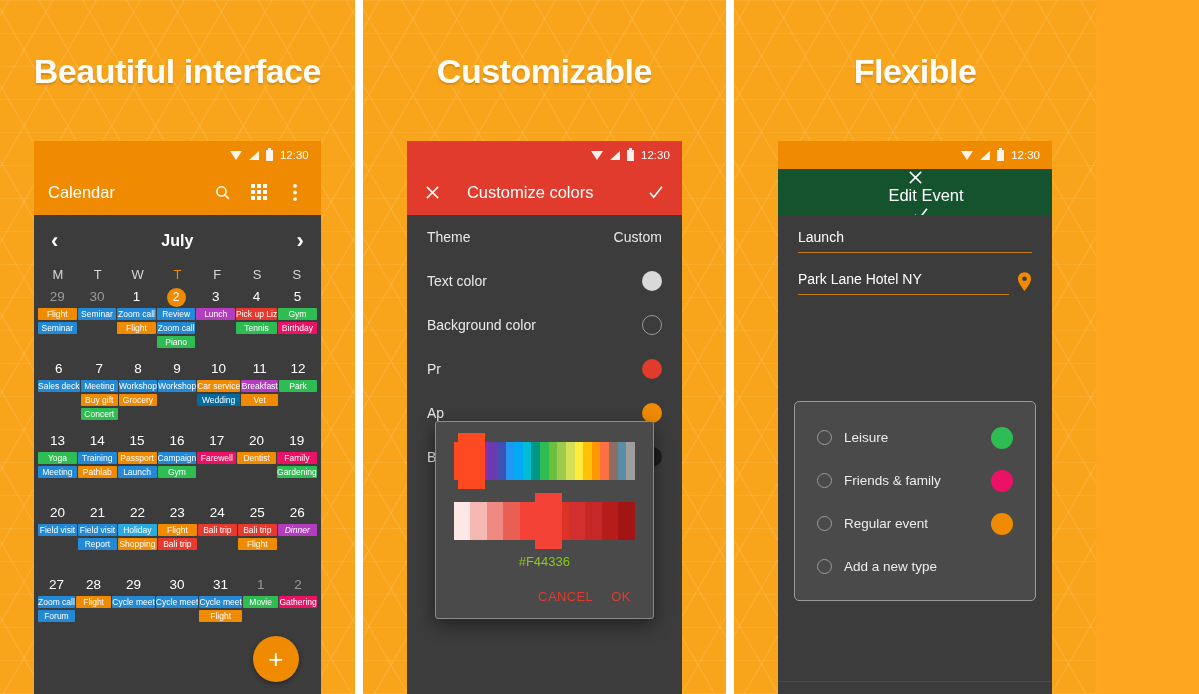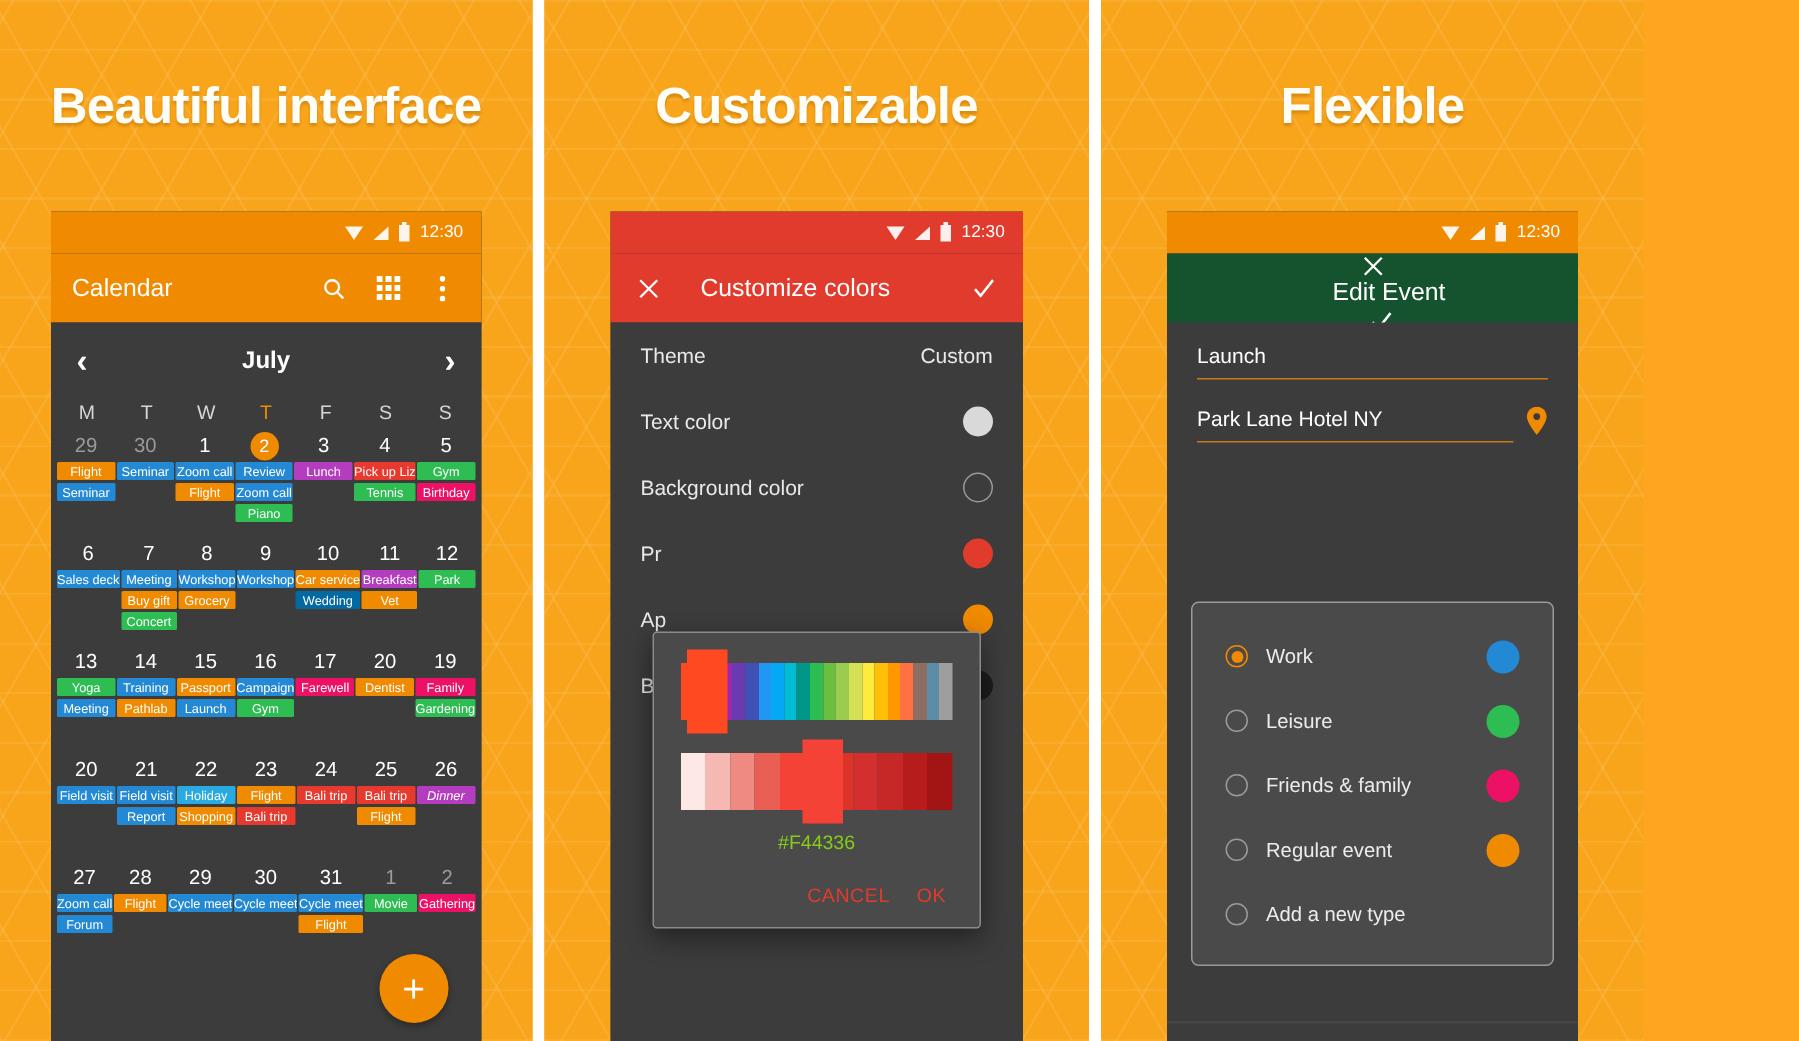--- a/index.html
+++ b/index.html
@@ -584,25 +584,20 @@
             <svg width="15" height="19" viewBox="0 0 16 20">
                 <path d="M8 0C4 0 1 3 1 7c0 5 7 13 7 13s7-8 7-13c0-4-3-7-7-7z" fill="#F08A00"></path>
                 <circle cx="8" cy="7" r="2.4" fill="#3C3C3C"></circle>
               </svg>
           </span>
         </div>
 
         <div class="typecard">
           <div id="type-rows">
               <div class="trow">
-                <span class="radio on"></span>
-                <span class="tlabel">Work</span>
-                <span class="tdot" style="background: rgb(35, 137, 212);"></span>
-              </div>
-              <div class="trow">
                 <span class="radio"></span>
                 <span class="tlabel">Leisure</span>
                 <span class="tdot" style="background: rgb(46, 189, 82);"></span>
               </div>
               <div class="trow">
                 <span class="radio"></span>
                 <span class="tlabel">Friends &amp; family</span>
                 <span class="tdot" style="background: rgb(236, 17, 101);"></span>
               </div>
               <div class="trow">

